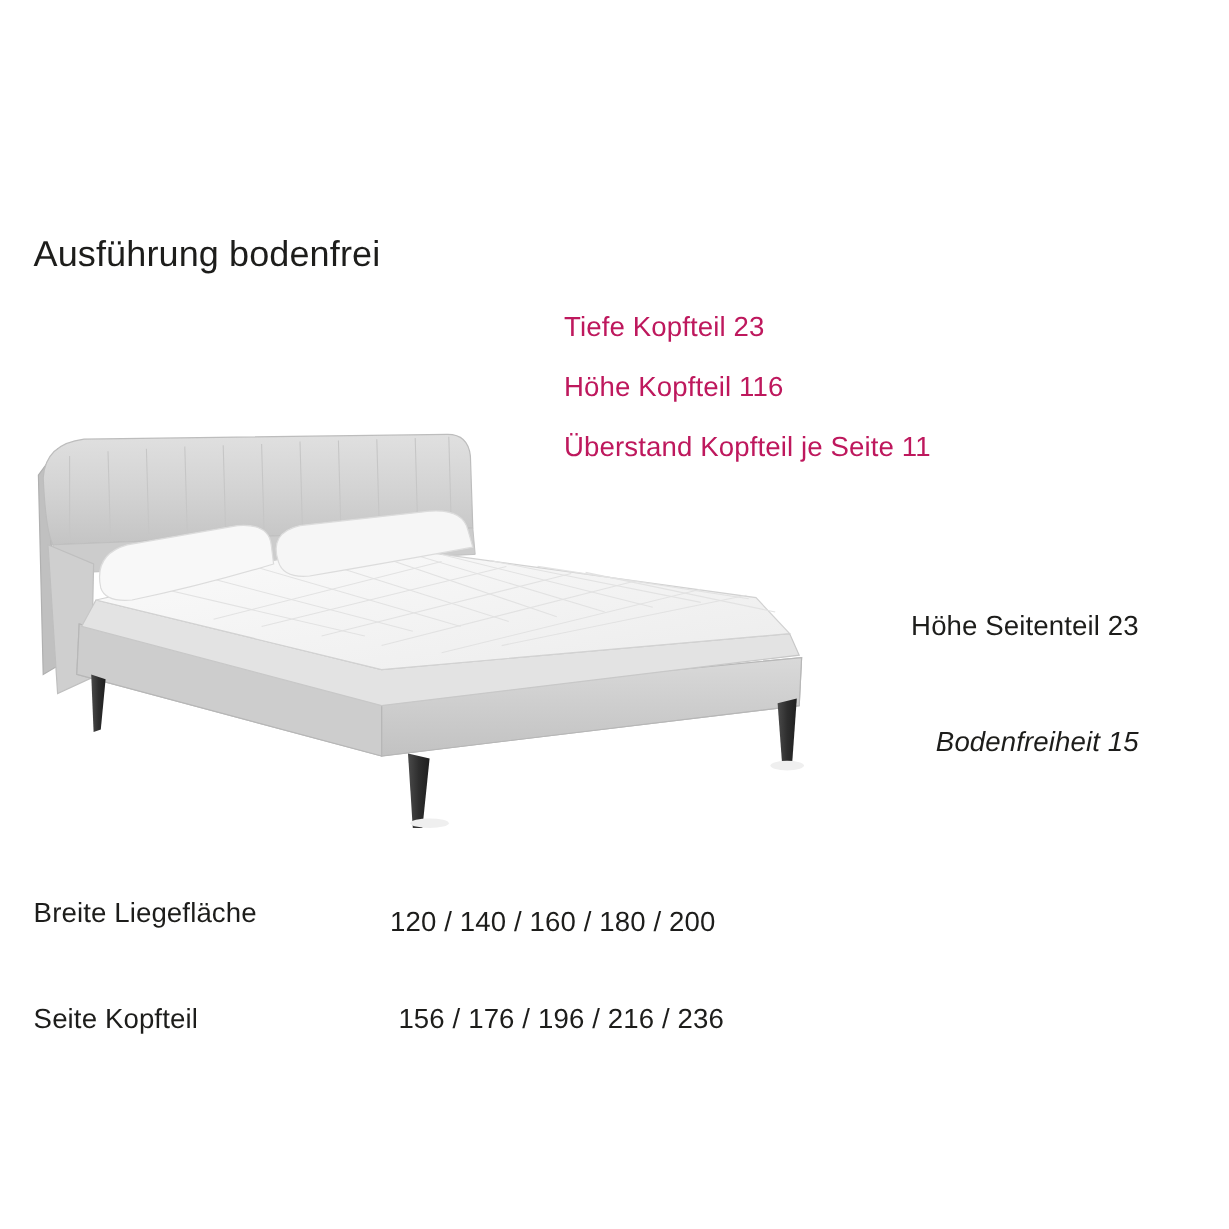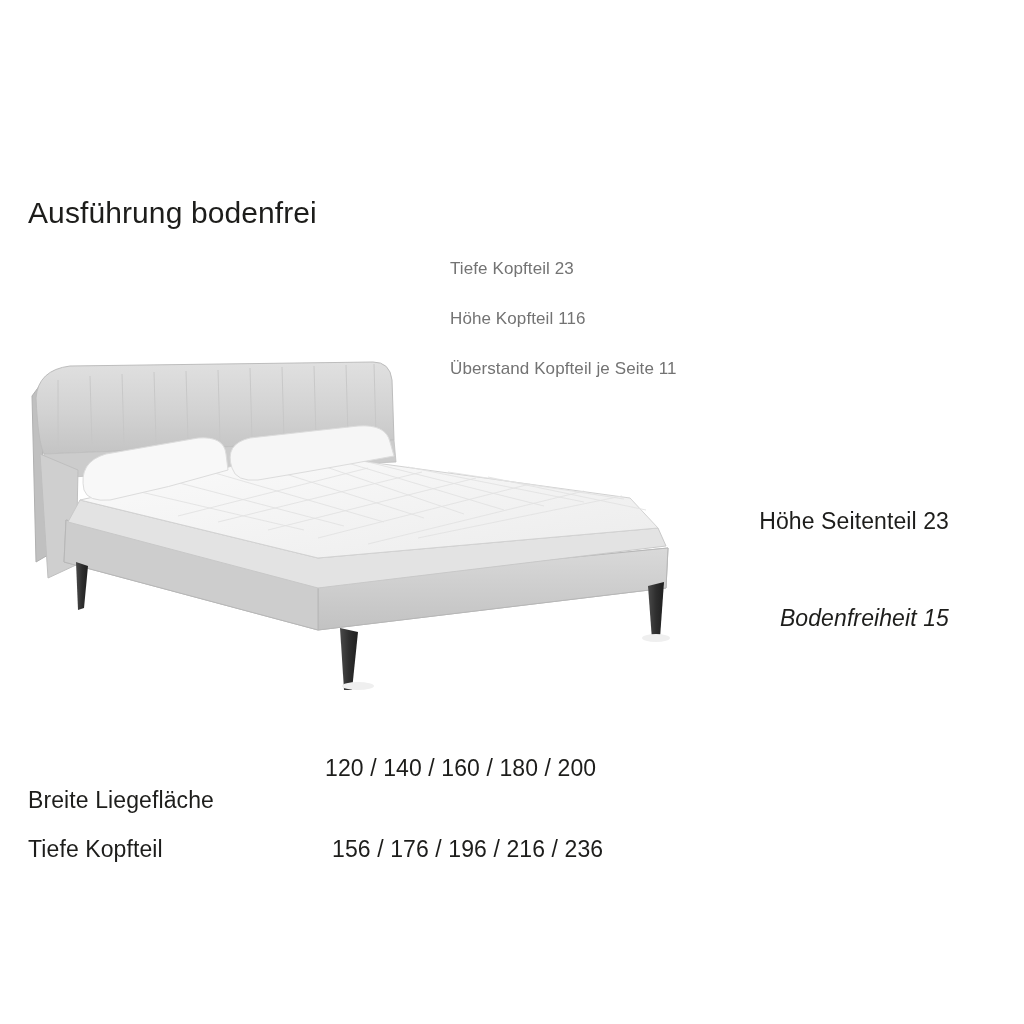--- a/index.html
+++ b/index.html
@@ -28,23 +28,23 @@
   }
 
   #title {
     left: 28px;
     top: 196px;
     font-size: 30px;
     color: #1d1d1b;
   }
 
   .head-spec {
-    font-size: 17px;
-    color: #737373;
-    left: 450px;
+    font-size: 23px;
+    color: #be185d;
+    left: 470px;
   }
   #head-depth  { top: 259px; }
   #head-height { top: 309px; }
   #head-over   { top: 359px; }
 
   .side-spec {
     font-size: 23px;
     color: #1d1d1b;
     right: 75px;
     text-align: left;
@@ -56,21 +56,21 @@
   .bottom-label {
     font-size: 23px;
     left: 28px;
     color: #1d1d1b;
   }
   .bottom-values {
     font-size: 23px;
     left: 325px;
     color: #1d1d1b;
   }
-  #lie-label  { top: 787px; text-align: center; }
+  #lie-label  { top: 747px; text-align: center; }
   #lie-values { top: 755px; }
   #kopf-label { top: 836px; }
   #kopf-values{ top: 836px; left: 332px; }
 
   
   #bed {
     position: absolute;
     left: 18px;
     top: 350px;
     width: 680px;
@@ -87,21 +87,21 @@
 
   <div class="txt head-spec" id="head-depth">Tiefe Kopfteil 23</div>
   <div class="txt head-spec" id="head-height">Höhe Kopfteil 116</div>
   <div class="txt head-spec" id="head-over">Überstand Kopfteil je Seite 11</div>
 
   <div class="txt side-spec" id="side-height">Höhe Seitenteil 23</div>
   <div class="txt side-spec" id="ground-free">Bodenfreiheit 15</div>
 
   <div class="txt bottom-label" id="lie-label">Breite Liegefläche</div>
   <div class="txt bottom-values" id="lie-values">120 / 140 / 160 / 180 / 200</div>
-  <div class="txt bottom-label" id="kopf-label">Tiefe Kopfteil</div>
+  <div class="txt bottom-label" id="kopf-label">Seite Kopfteil</div>
   <div class="txt bottom-values" id="kopf-values">156 / 176 / 196 / 216 / 236</div>
 
   <div id="bed">
     <svg width="680" height="360" viewBox="0 0 680 360" xmlns="http://www.w3.org/2000/svg">
       <defs>
         <linearGradient id="hbGrad" x1="0" y1="0" x2="0" y2="1">
           <stop offset="0%" stop-color="#e0e0e0"></stop>
           <stop offset="55%" stop-color="#d2d2d2"></stop>
           <stop offset="100%" stop-color="#c4c4c4"></stop>
         </linearGradient>

